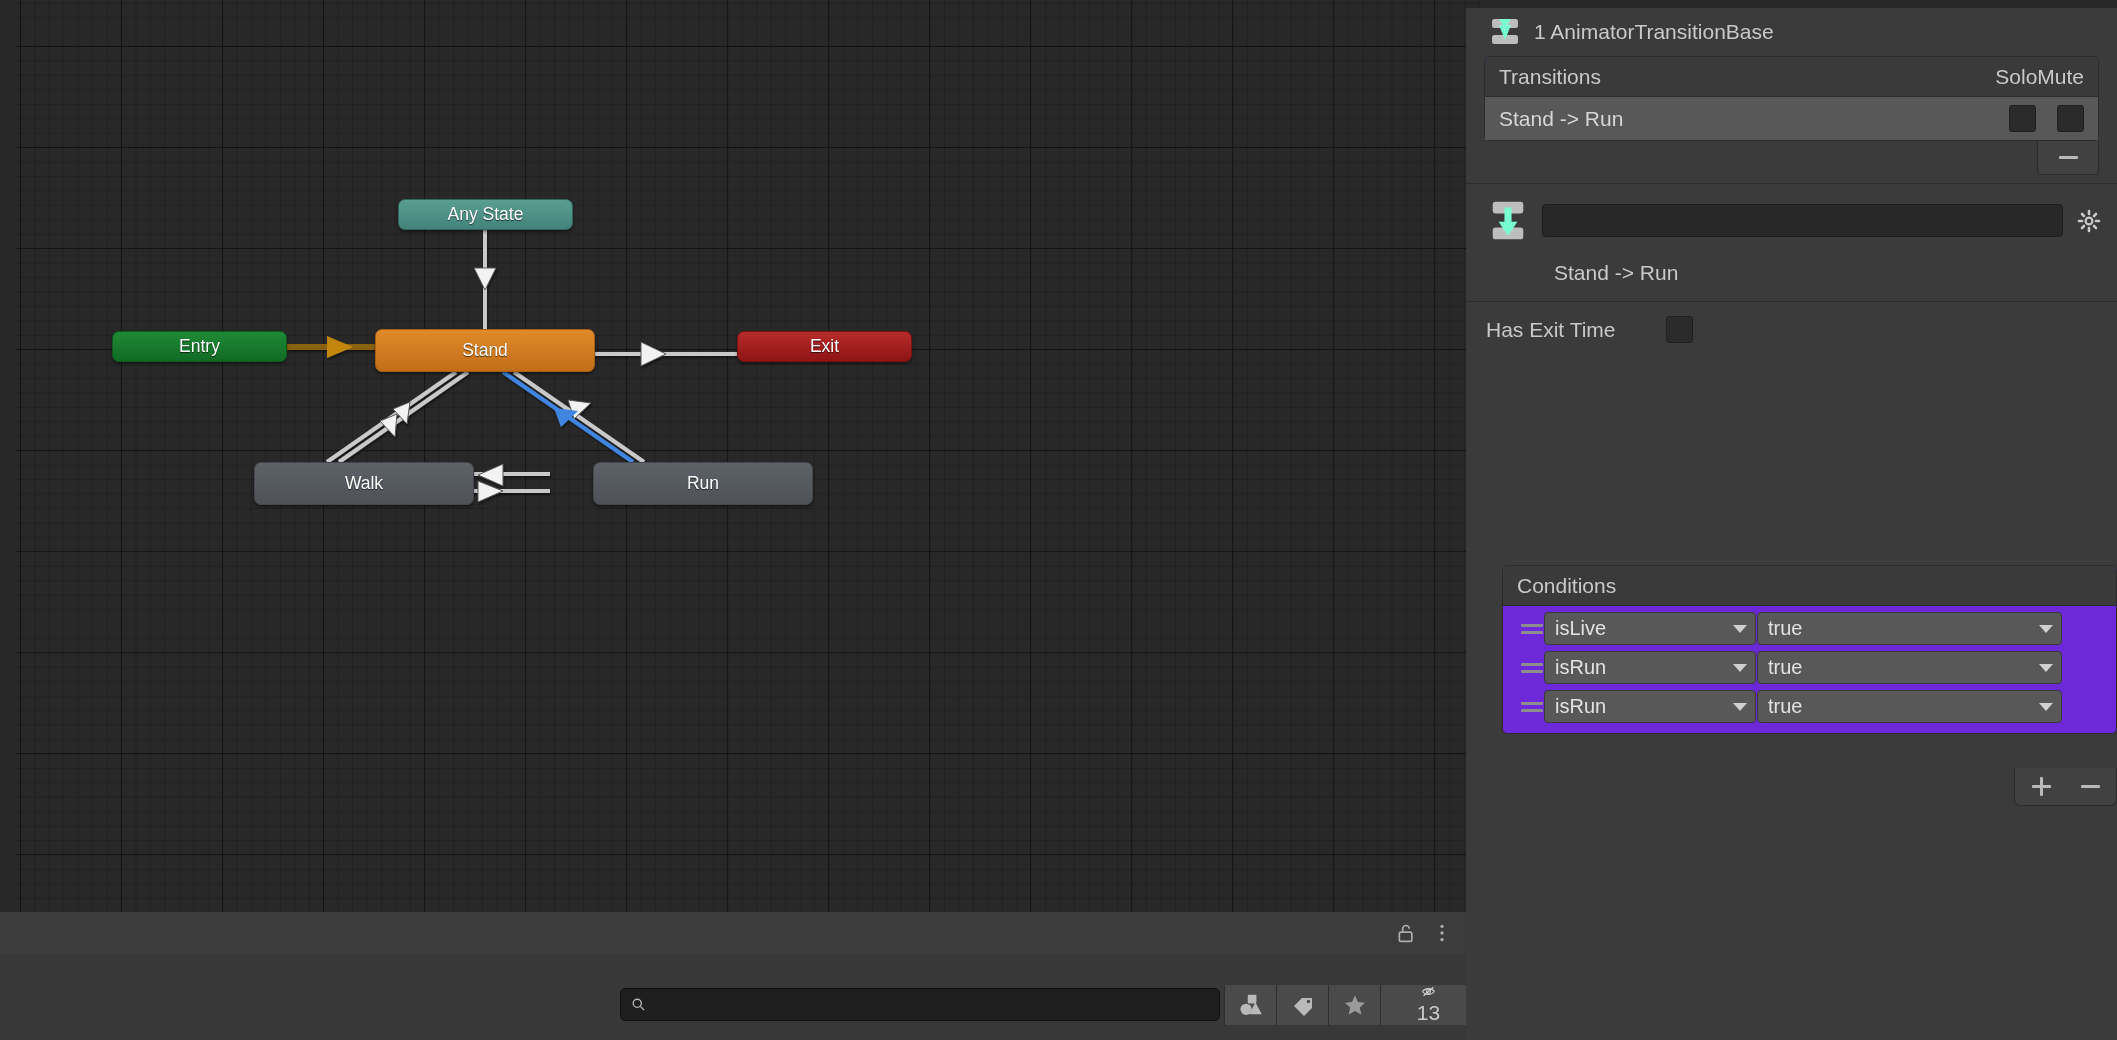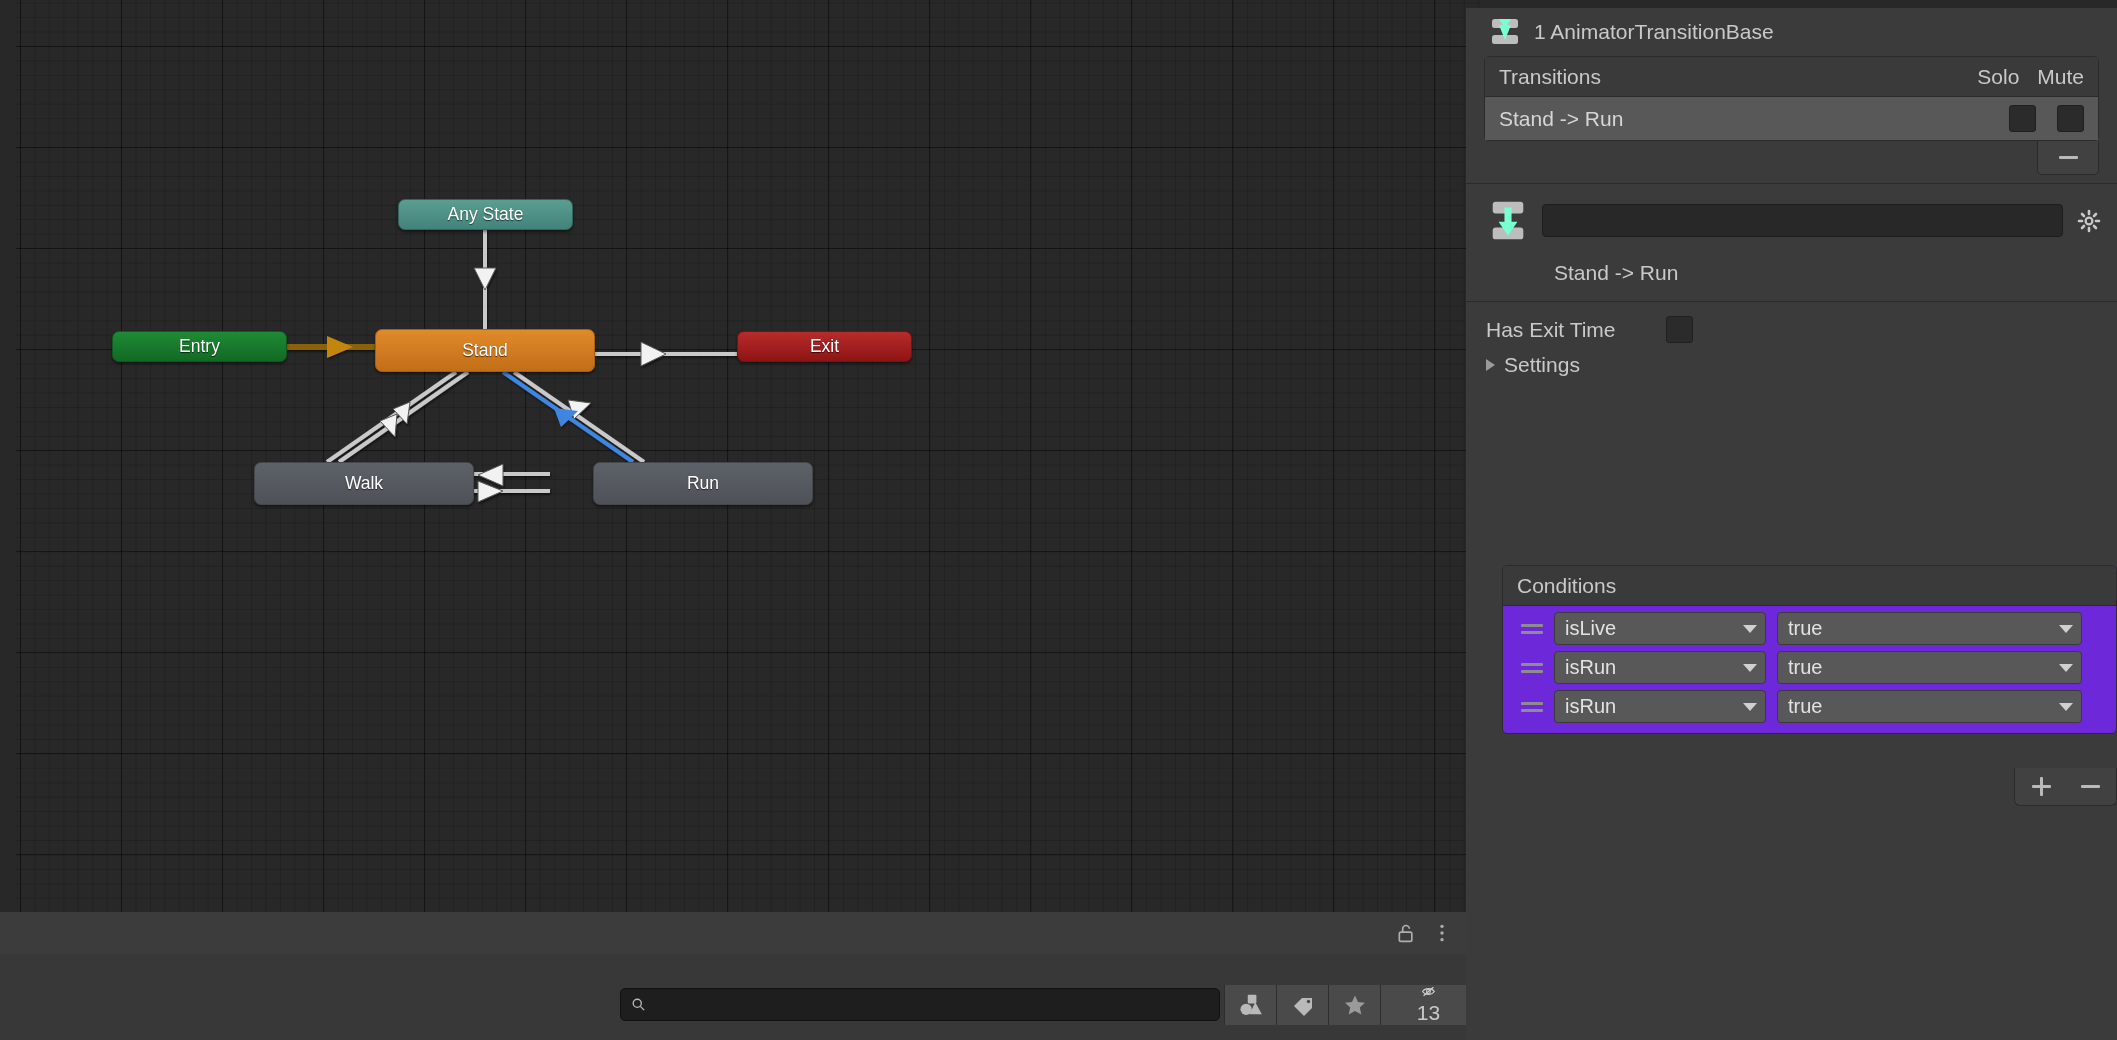--- a/index.html
+++ b/index.html
@@ -103,21 +103,21 @@
     margin: 0 18px; background: #6d28d9;
     border: 1px solid #2b2b2b; border-radius: 5px;
   }
   .box-head {
     height: 40px; background: #3a3a3a;
     display: flex; align-items: center; padding: 0 14px;
     border-bottom: 1px solid #2b2b2b;
     border-radius: 4px 4px 0 0;
   }
   .box-head .lbl { color: #c9c9c9; font-size: 21px; }
-  .box-head .right { margin-left: auto; display: flex; gap: 18px; }
+  .box-head .right { margin-left: auto; display: flex; }
   .box-head .right span { color: #c9c9c9; font-size: 21px; }
 
   .trans-row {
     height: 43px; background: #585858;
     display: flex; align-items: center; padding: 0 14px;
   }
   .trans-row .nm { color: #d6d6d6; font-size: 21px; }
   .trans-row .cbs { margin-left: auto; display: flex; gap: 21px; }
   .cbox {
     width: 27px; height: 27px; background: #2b2b2b;
@@ -147,21 +147,21 @@
 
   .prop-row { display: flex; align-items: center; padding: 14px 0 0 20px; }
   .prop-row .plabel { color: #c9c9c9; font-size: 21px; width: 180px; }
   .settings-row { display: flex; align-items: center; gap: 9px; padding: 10px 0 0 20px; }
   .tri {
     width: 0; height: 0; border-left: 9px solid #9a9a9a;
     border-top: 6px solid transparent; border-bottom: 6px solid transparent;
   }
 
   
-  .cond-row { display: flex; align-items: center; gap: 11px; padding: 6px 18px 0 18px; }
+  .cond-row { display: flex; align-items: center; gap: 1px; padding: 6px 18px 0 18px; }
   .eqsign { width: 22px; display: flex; flex-direction: column; gap: 4px; }
   .eqsign i { display: block; height: 3px; background: #8d8d8d; border-radius: 1px; }
   .dd {
     height: 33px; background: #585858; border: 1px solid #3a3a3a; border-radius: 4px;
     display: flex; align-items: center; padding: 0 8px 0 10px;
     color: #e2e2e2; font-size: 20px;
   }
   .dd.name { width: 212px; } .dd.val { width: 305px; }
   .dd .caret {
     margin-left: auto; width: 0; height: 0;
@@ -357,24 +357,20 @@
     </div>
     <div class="subtitle">Stand -&gt; Run</div>
 
     <div class="sep" style="margin-top:16px;"></div>
 
     <div class="prop-row">
       <span class="plabel">Has Exit Time</span>
       <span class="cbox"></span>
     </div>
 
-    <div class="settings-row">
-      <span class="tri"></span>
-      <span style="color:#c9c9c9;font-size:21px;">Settings</span>
-    </div>
 
     <div class="box" style="position:absolute; left:18px; top:557px; width:615px;">
       <div class="box-head">
         <span class="lbl">Conditions</span>
       </div>
       <div style="padding-bottom:10px;">
         <div class="cond-row">
           <span class="eqsign">
               <i></i>
               <i></i>

